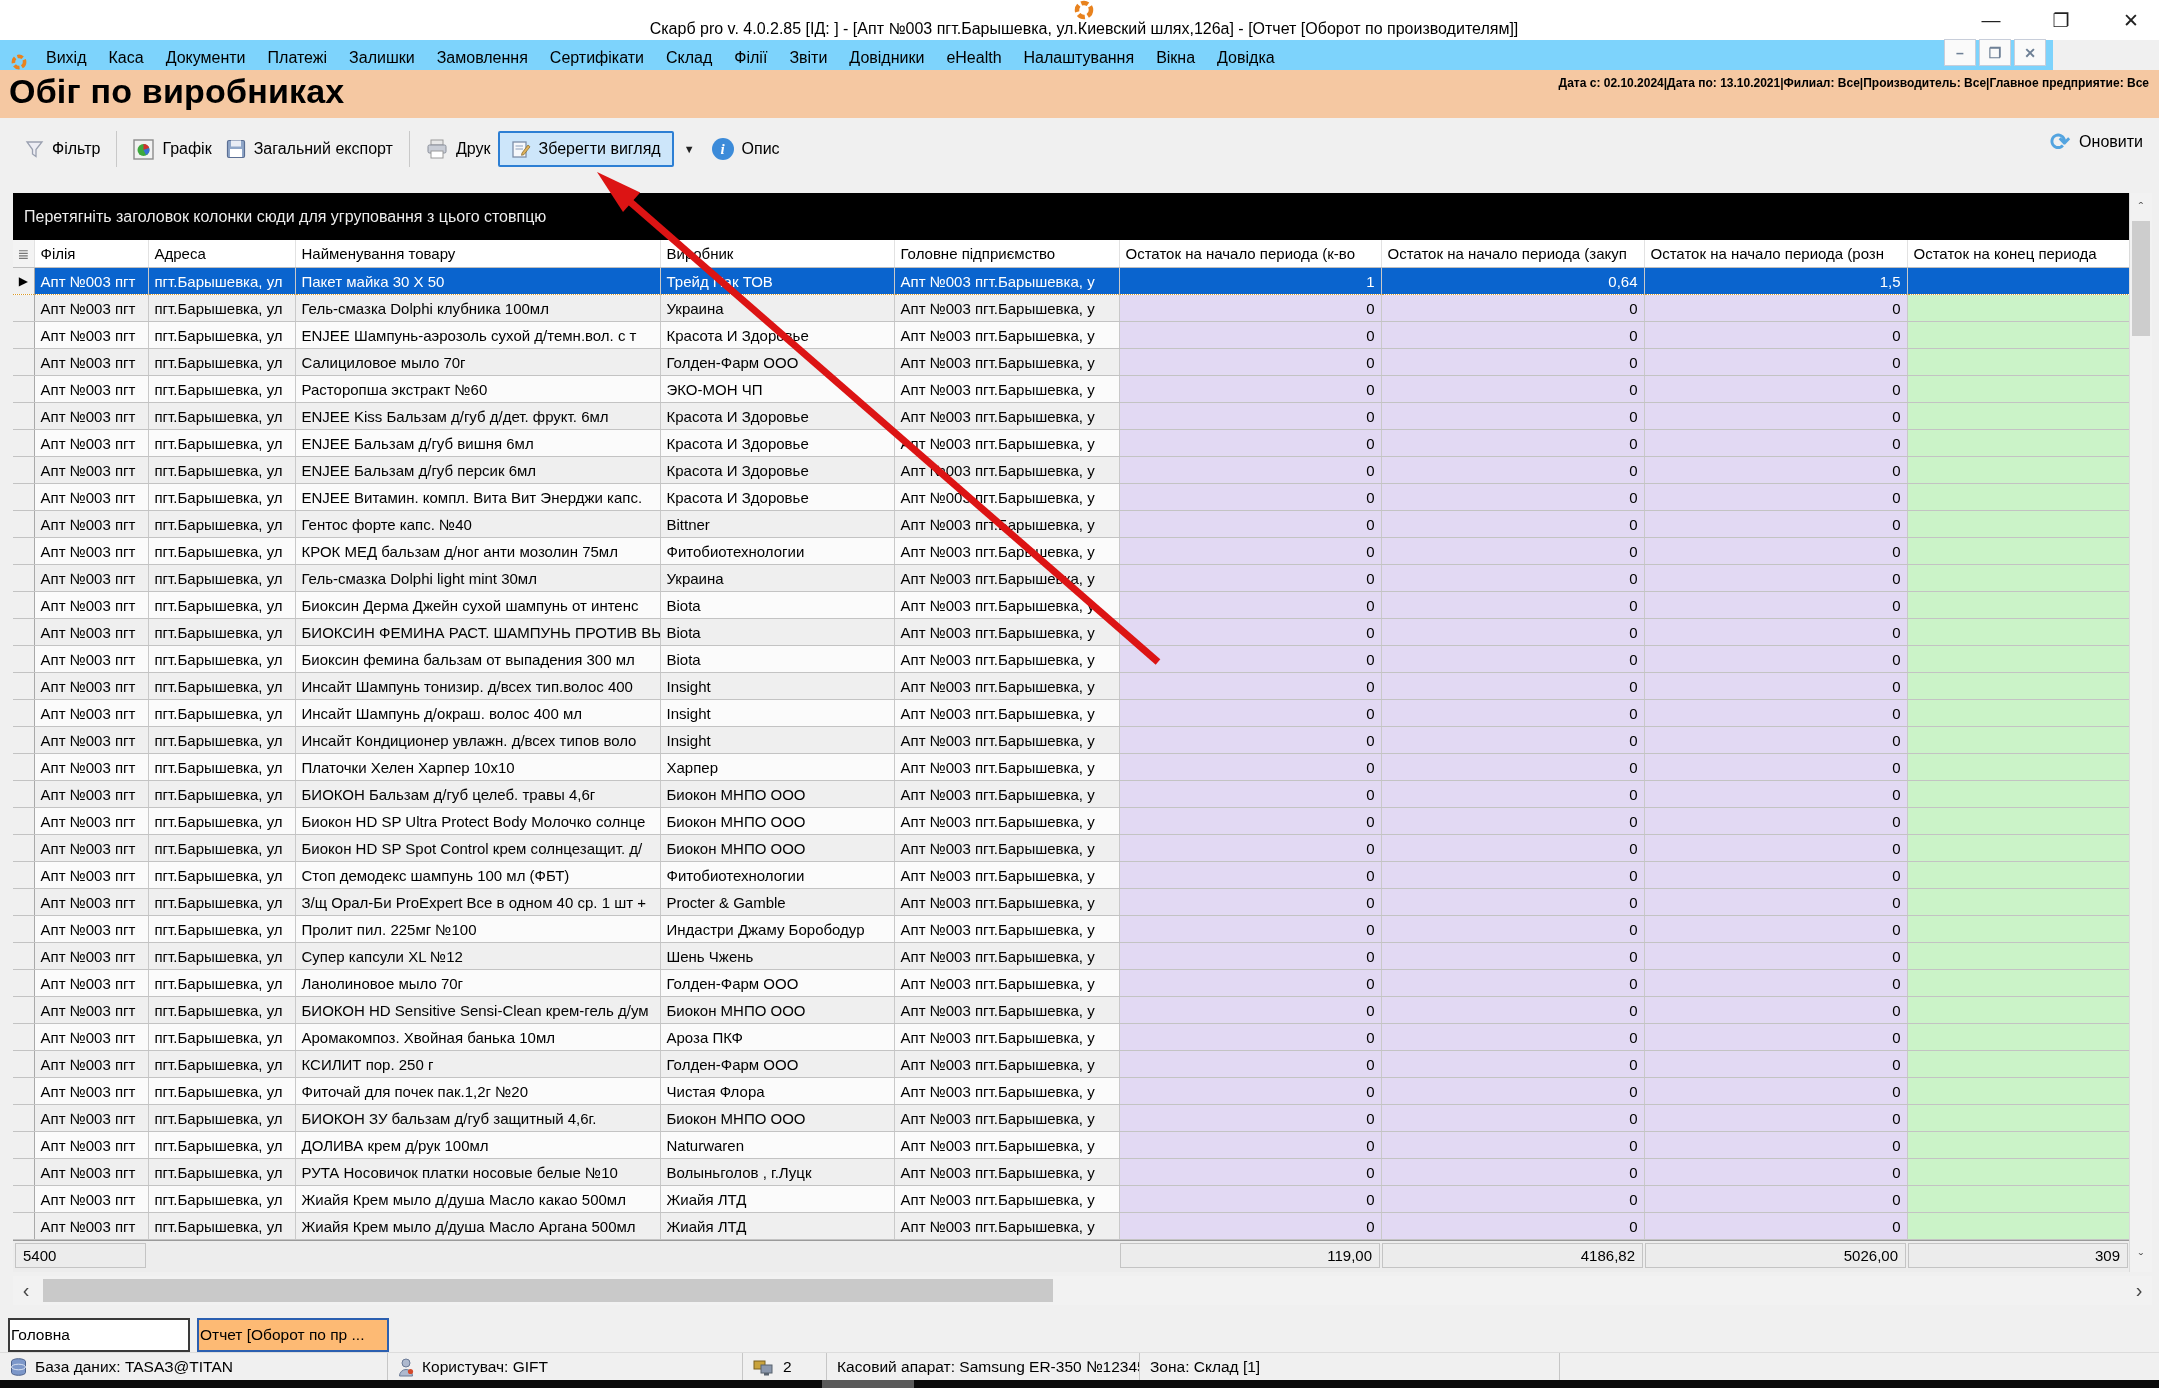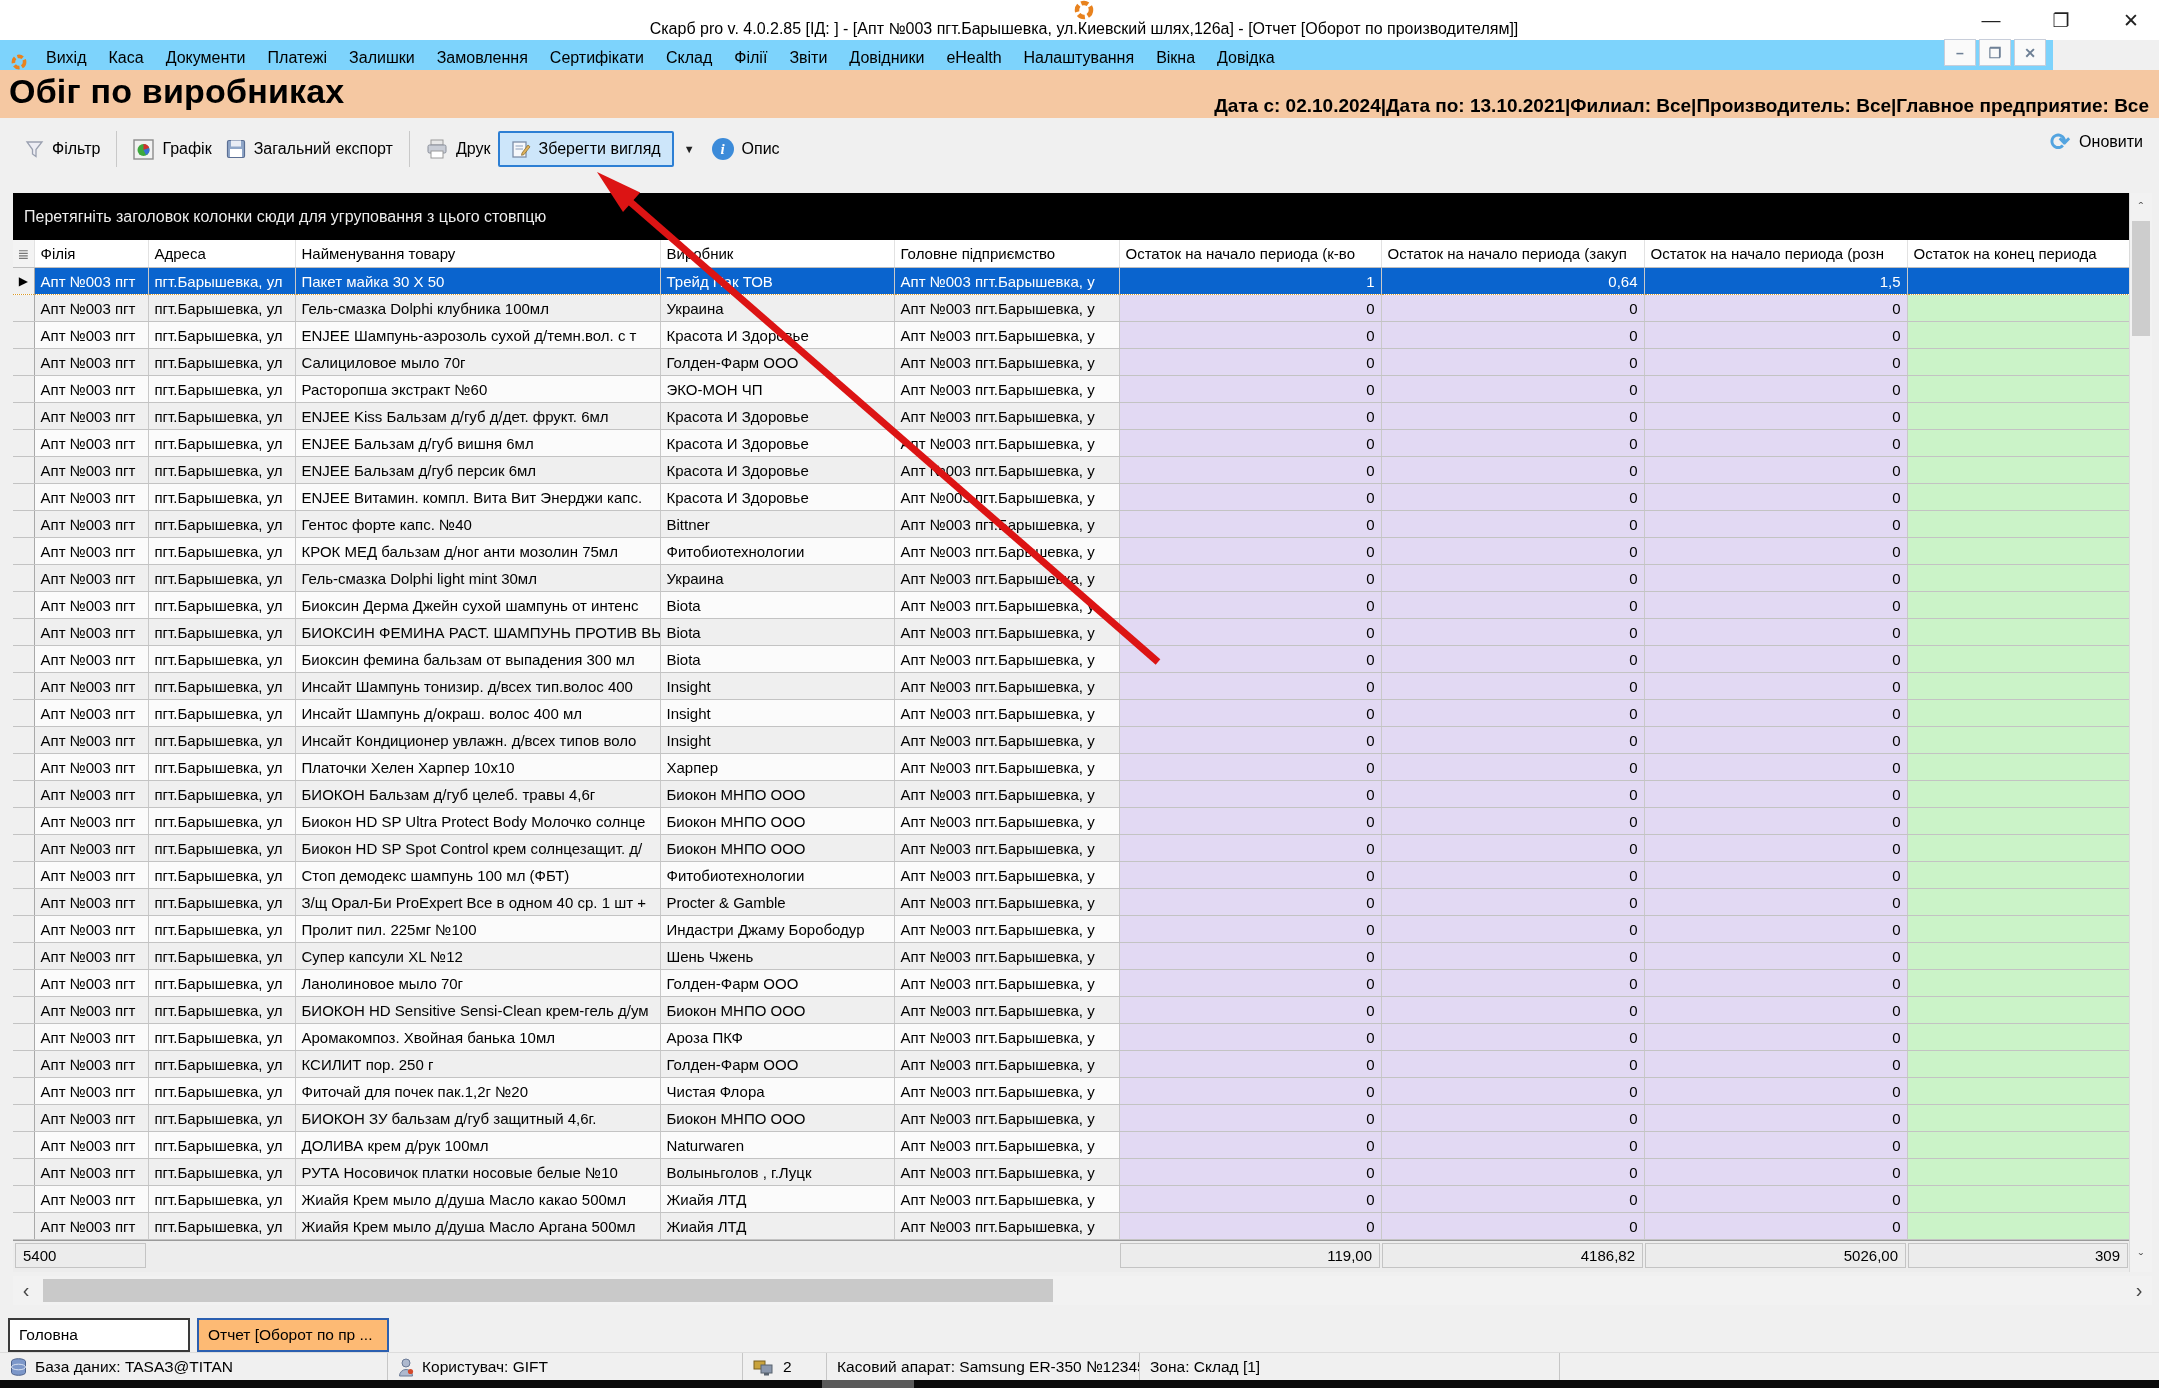--- a/index.html
+++ b/index.html
@@ -20,21 +20,21 @@
     display:flex;align-items:flex-end;font-size:16px;}
   .menu-logo{width:16px;height:16px;margin-left:11px;margin-right:8px;}
   .menu-item{padding:3px 11px;white-space:nowrap;cursor:default;}
   .mdi-btns{position:absolute;right:7px;top:-4px;display:flex;gap:3px;}
   .mdi-btn{width:30px;height:25px;border:1px solid #C8CEDA;background:#FAFAFA;color:#6E8096;
     display:flex;align-items:center;justify-content:center;font-size:14px;font-weight:bold;}
 
   
   .header{position:absolute;left:0;top:70px;width:2159px;height:48px;background:#F5C8A2;}
   .header-title{position:absolute;left:9px;top:2px;font-size:34px;font-weight:bold;letter-spacing:.2px;}
-  .header-filters{position:absolute;right:10px;top:6px;font-size:19px;font-weight:bold;white-space:nowrap;margin-top:19px;}
+  .header-filters{position:absolute;right:10px;top:6px;font-size:12px;font-weight:bold;white-space:nowrap;}
 
   
   .toolbar{position:absolute;left:0;top:118px;width:2159px;height:62px;background:#F0F0F0;
     display:flex;align-items:center;font-size:16px;padding-left:18px;box-sizing:border-box;}
   .tb-item{display:flex;align-items:center;gap:8px;padding:5px 7px;white-space:nowrap;cursor:default;}
   .tb-sep{width:1px;height:36px;background:#C9C9C9;margin:0 9px;}
   .save-btn{display:flex;align-items:center;gap:8px;padding:6px 11px;background:#CDE6FA;
     border:2px solid #2D7FD4;border-radius:2px;}
   .dd-arrow{font-size:11px;color:#222;margin:0 10px;}
   .info-circle{width:22px;height:22px;border-radius:50%;background:#3C8BD9;color:#fff;
@@ -75,21 +75,21 @@
   .vs-arrow{position:absolute;left:0;width:22px;height:24px;display:flex;align-items:center;
     justify-content:center;color:#555;font-size:13px;}
   .vs-thumb{position:absolute;left:2px;top:28px;width:18px;height:115px;background:#CDCDCD;}
   .hscroll{position:absolute;left:0;top:1083px;width:2139px;height:29px;background:#F2F2F2;}
   .hs-arrow{position:absolute;top:0;width:26px;height:29px;display:flex;align-items:center;
     justify-content:center;color:#444;font-size:20px;}
   .hs-thumb{position:absolute;left:30px;top:3px;width:1010px;height:23px;background:#C9C9C9;}
 
   
   .tabs{position:absolute;left:8px;top:1318px;height:34px;display:flex;gap:7px;font-size:15.5px;}
-  .tab{display:flex;align-items:center;padding-left:9px;box-sizing:border-box;white-space:nowrap;
+  .tab{display:flex;align-items:center;padding-left:1px;box-sizing:border-box;white-space:nowrap;
     overflow:hidden;}
   .tab-main{width:182px;background:#FFFFFF;border:2px solid #3A3A3A;}
   .tab-report{width:192px;background:#fdba74;border:2px solid #2B5FB0;}
   .statusbar{position:absolute;left:0;top:1352px;width:2159px;height:28px;background:#F0F0F0;
     border-top:1px solid #DCDCDC;display:flex;align-items:stretch;font-size:15.5px;}
   .sb-seg{display:flex;align-items:center;gap:8px;border-right:1px solid #C6C6C6;
     padding-left:10px;box-sizing:border-box;white-space:nowrap;overflow:hidden;}
   .bottomstrip{position:absolute;left:0;top:1380px;width:2159px;height:8px;background:#0A0A0A;}
   .strip-thumb{position:absolute;left:822px;top:0;width:92px;height:8px;background:#5A5A5A;}
 

